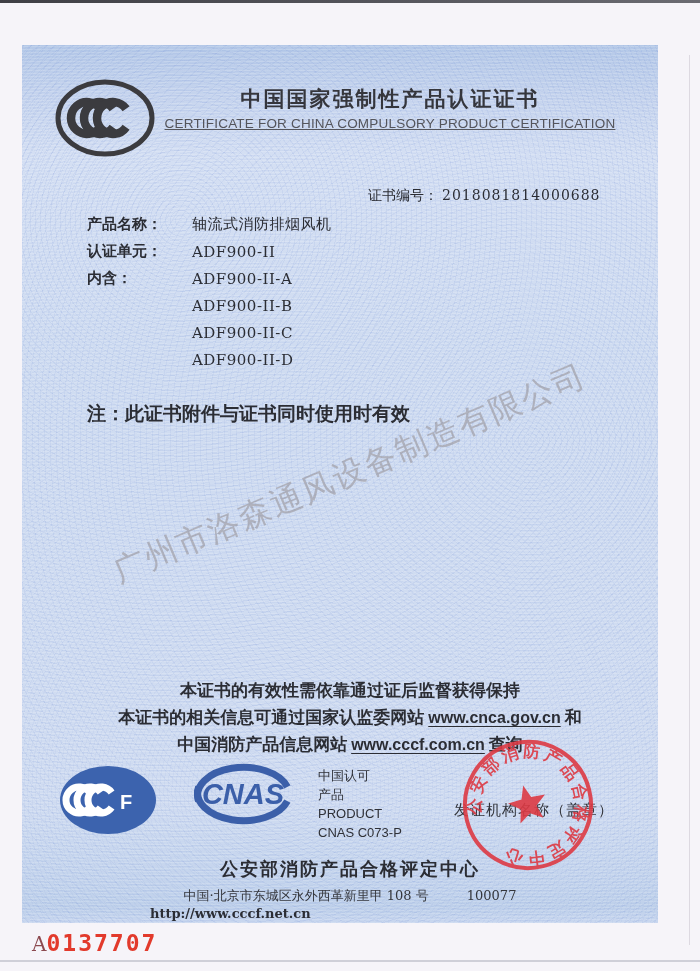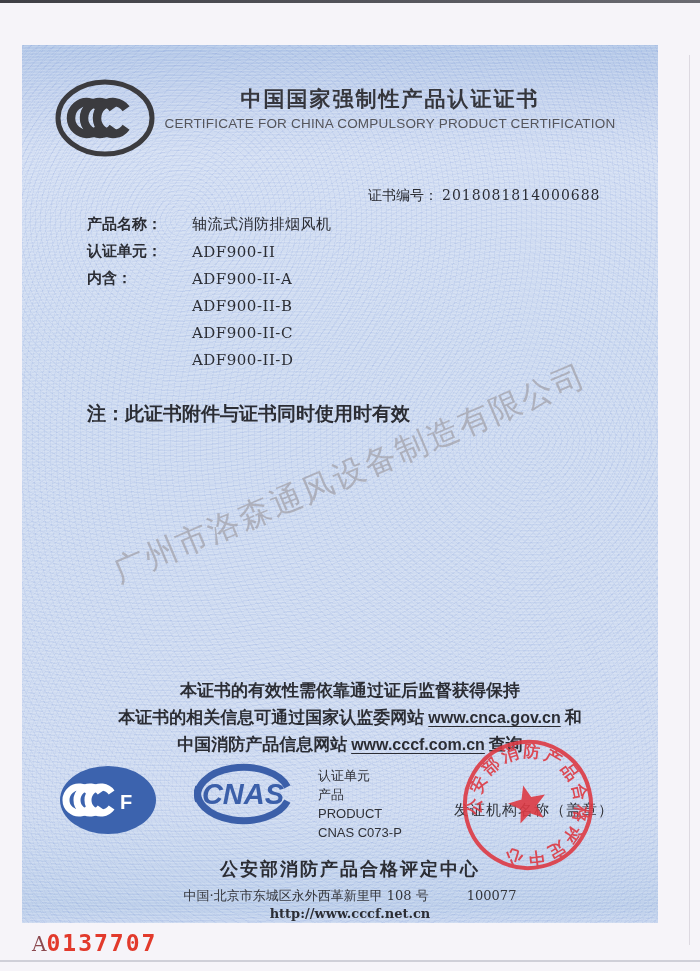--- a/index.html
+++ b/index.html
@@ -27,21 +27,21 @@
   }
 
   .abs { position:absolute; }
 
   .ccc-logo { left:54px; top:78px; width:102px; height:80px; }
 
   .title-zh { left:210px; top:85px; width:360px; text-align:center;
     font-size:21px; font-weight:bold; letter-spacing:2px; color:#35363c; }
   .title-en { left:130px; top:116px; width:520px; text-align:center;
     font-family:"Liberation Sans","DejaVu Sans",sans-serif;
-    font-size:13.5px; color:#54555c; letter-spacing:0.2px; }
+    font-size:13.5px; color:#54555c; letter-spacing:0.2px;text-decoration:underline; }
 
   .attachment { left:87px; top:154px; font-size:17px; font-weight:600; letter-spacing:1px; }
 
   .certno { left:368px; top:187px; font-size:14px; }
   .certno .val { letter-spacing:1px; margin-left:4px; }
 
   .product { left:87px; top:211px; width:440px; }
   .p-row { display:flex; height:27px; align-items:center; font-size:15px; }
   .p-row .lbl { width:95px; font-weight:600; }
   .p-row .val { margin-left:10px; letter-spacing:0.5px; }
@@ -62,21 +62,21 @@
     font-size:13px; line-height:19px; color:#2f3138; }
 
   .seal-label { left:454px; top:801px; font-size:15px; letter-spacing:1px; color:#33353c; z-index:4; }
   .stamp { left:456px; top:733px; width:144px; height:144px; opacity:0.9;
     transform:rotate(-14deg); z-index:5; }
 
   .footer-org { left:150px; top:857px; width:400px; text-align:center;
     font-size:18px; font-weight:700; letter-spacing:2px; }
   .footer-addr { left:100px; top:887px; width:500px; text-align:center; font-size:13px; color:#34363c; }
   .footer-addr .post { margin-left:38px; }
-  .footer-url { left:150px; top:906px; width:400px; text-align:center; font-size:13px; font-weight:600; }
+  .footer-url { left:150px; top:906px; width:400px; font-size:13px; font-weight:600; }
 
   .serial { left:32px; top:930px; display:flex; align-items:baseline; }
   .serial .pfx { font-size:20px; color:#8c4a50; }
   .serial .num { font-family:"DejaVu Sans Mono","Liberation Mono",monospace;
     font-size:23px; font-weight:bold; color:#e23a2c; letter-spacing:2px; }
 </style>
 </head>
 <body>
 
 <div class="page">
@@ -150,21 +150,21 @@
     <text x="63" y="45" font-size="20" font-weight="bold" fill="#ffffff" font-family="Liberation Sans, DejaVu Sans, sans-serif">F</text>
   </svg>
 
   <svg class="abs cnas-logo" viewBox="0 0 106 68">
     <path d="M 8.6,41.2 A 46 28 0 0 1 97.4,26.8" fill="none" stroke="#3b5fa9" stroke-width="7"></path>
     <path d="M 97.4,41.2 A 46 28 0 0 1 8.6,26.8" fill="none" stroke="#3b5fa9" stroke-width="7"></path>
     <text x="53" y="44" font-size="29" font-weight="bold" font-style="italic" fill="#3b5fa9" text-anchor="middle" font-family="Liberation Sans, DejaVu Sans, sans-serif">CNAS</text>
   </svg>
 
   <div class="abs accred">
-    <div>认证单元</div>
+    <div>中国认可</div>
     <div>产品</div>
     <div>PRODUCT</div>
     <div>CNAS C073-P</div>
   </div>
 
   <div class="abs seal-label">发证机构名称（盖章）</div>
 
   <svg class="abs stamp" viewBox="0 0 144 144">
     <circle cx="72" cy="72" r="63" fill="none" stroke="#dd3a44" stroke-width="4"></circle>
     <path id="stamp-arc" d="M 72,72 m -48,0 a 48,48 0 1 1 96,0 a 48,48 0 1 1 -96,0" fill="none"></path>

